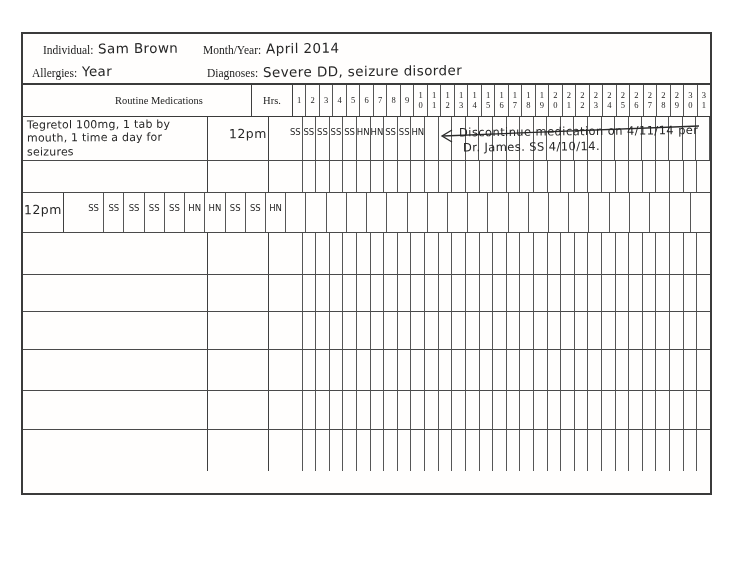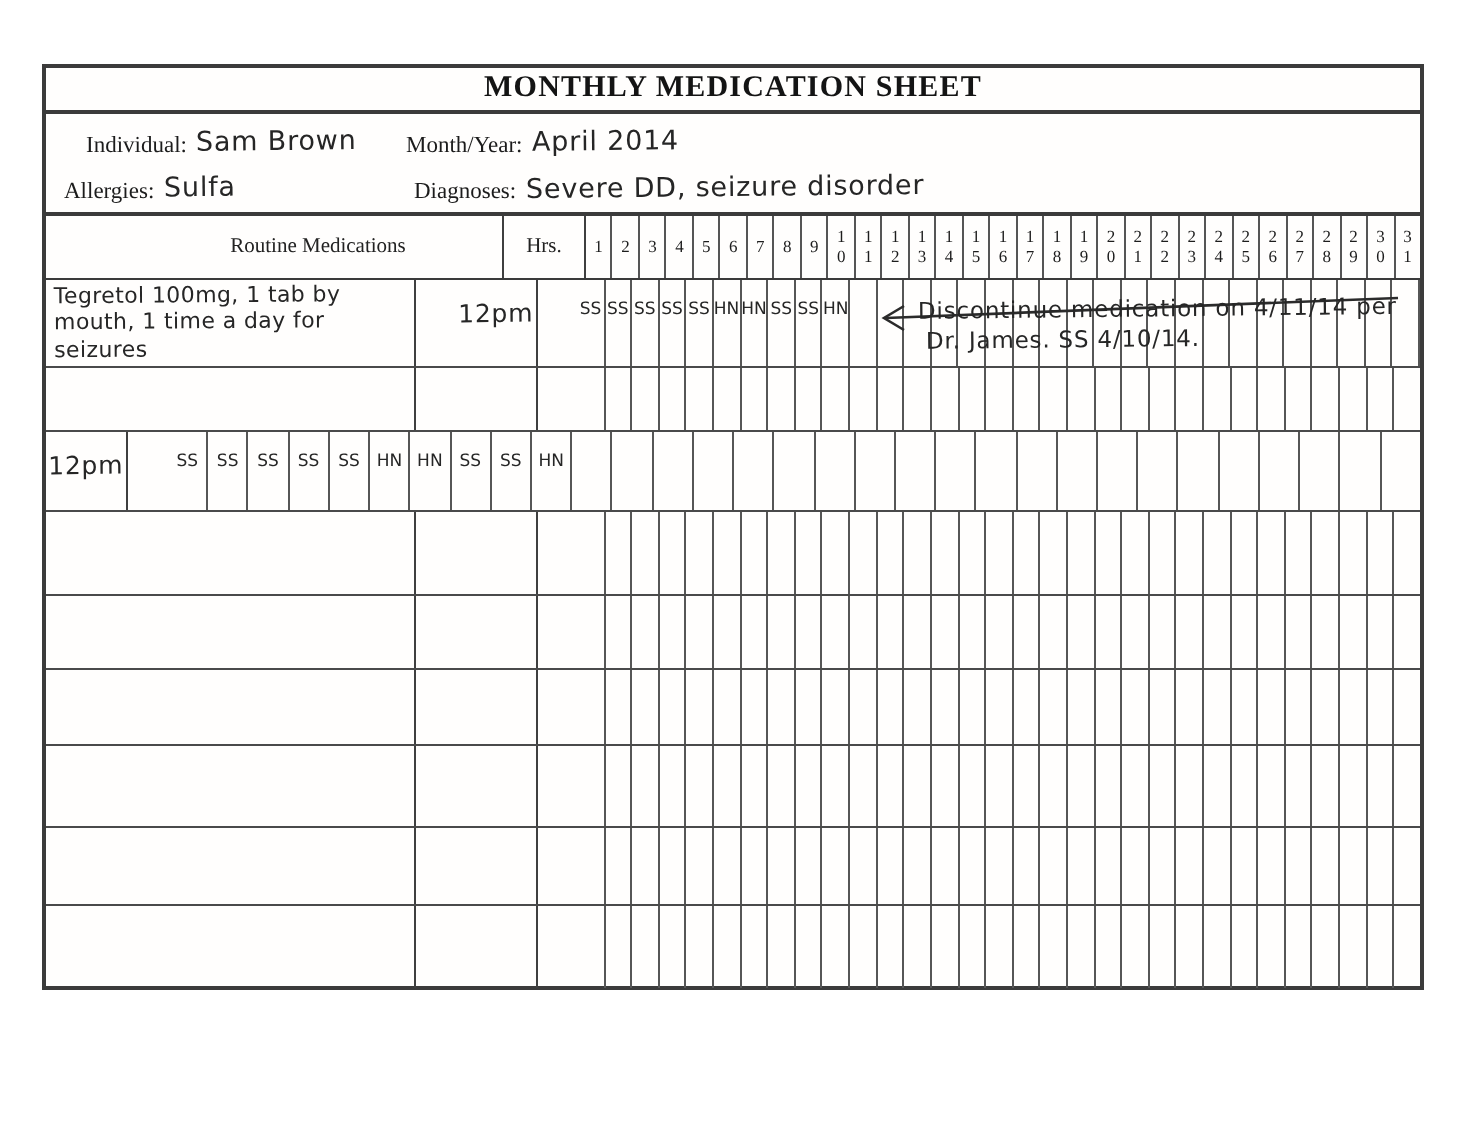--- a/index.html
+++ b/index.html
@@ -70,33 +70,30 @@
   .note{position:absolute;left:142px;top:7px;width:300px;pointer-events:none;}
   .note svg{position:absolute;left:0;top:-3px;overflow:visible;}
   .note-l1{display:block;margin-left:28px;font-size:11.5px;white-space:nowrap;}
   .note-l2{display:block;margin-left:32px;font-size:11.5px;white-space:nowrap;margin-top:1px;}
 </style>
 </head>
 <body>
 
 <div class="sheet">
 
-  <div class="title-row">
-    <h1>MONTHLY MEDICATION SHEET</h1>
-  </div>
 
   <div class="info-row">
     <div class="info-item i1">
       <span>Individual:</span><span class="hand">Sam Brown</span>
     </div>
     <div class="info-item i2">
       <span>Month/Year:</span><span class="hand">April 2014</span>
     </div>
     <div class="info-item i3">
-      <span>Allergies:</span><span class="hand">Sulfa</span>
+      <span>Allergies:</span><span class="hand">Year</span>
     </div>
     <div class="info-item i4">
       <span>Diagnoses:</span><span class="hand">Severe DD, seizure disorder</span>
     </div>
   </div>
 
   <div class="grid-header">
     <div class="c-med">Routine Medications</div>
     <div class="c-hrs">Hrs.</div>
     <div class="day-area">

